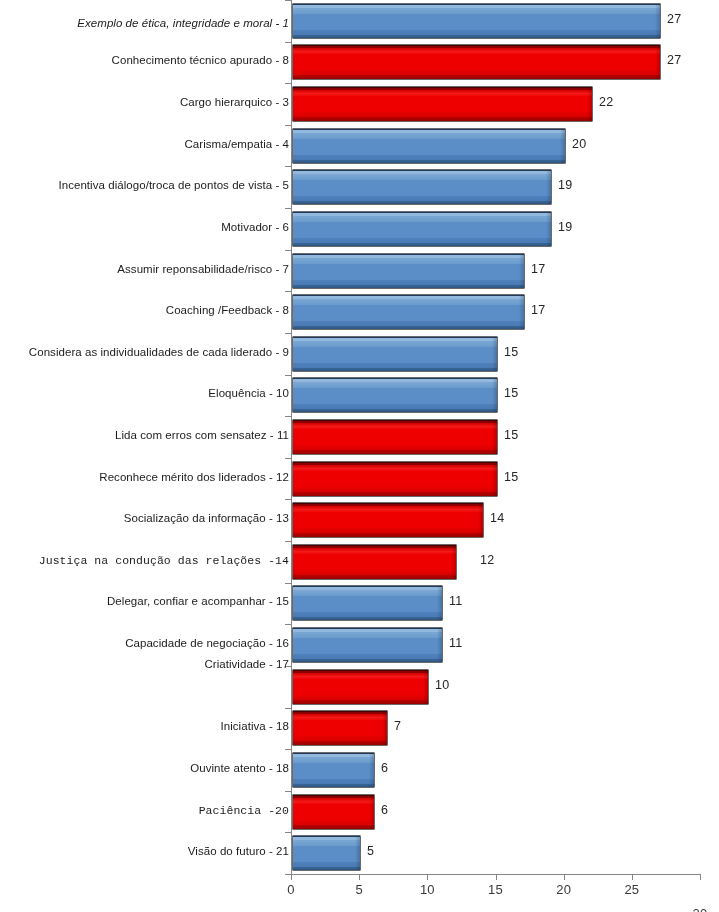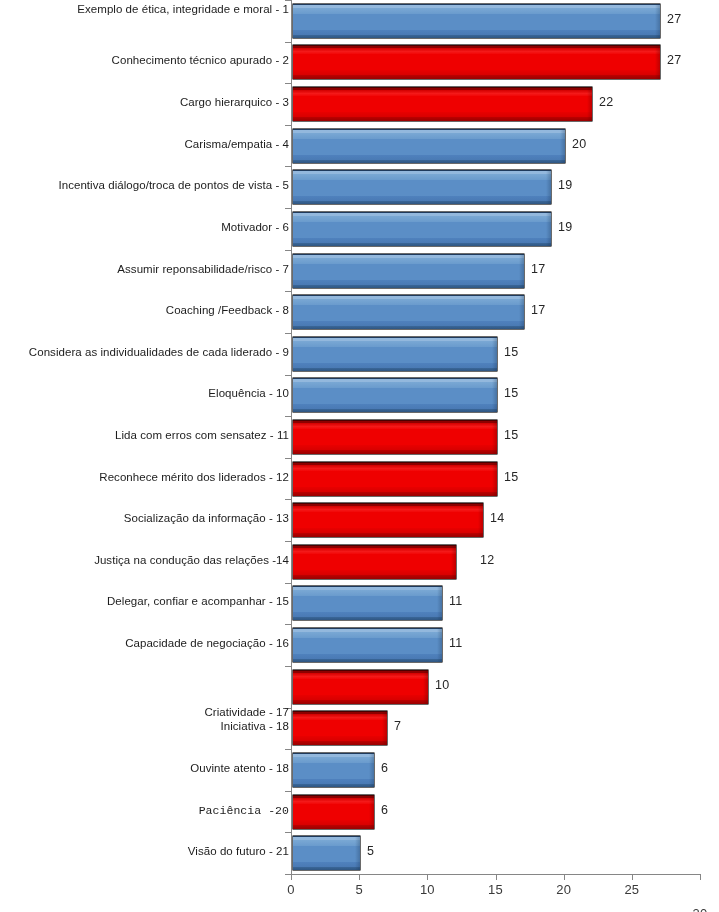--- a/index.html
+++ b/index.html
@@ -193,26 +193,26 @@
       <div class="x-tick-label" style="left: 359.167px;">5</div>
       <div class="x-tick-label" style="left: 427.333px;">10</div>
       <div class="x-tick-label" style="left: 495.5px;">15</div>
       <div class="x-tick-label" style="left: 563.667px;">20</div>
       <div class="x-tick-label" style="left: 631.833px;">25</div>
       <div class="x-tick-label" style="left: 700px; margin-top: 24px;">30</div>
     </div>
 
   <div id="rows">
       <div class="row" style="top: 0px;">
-        <div class="cat-label" style="top: 3px;">Exemplo de ética, integridade e moral - 1</div>
+        <div class="cat-label" style="top: 17px; font-style: italic;">Exemplo de ética, integridade e moral - 1</div>
         <div class="bar blue" title="Exemplo de ética, integridade e moral - 1: 27" style="top: 3px; height: 36px; width: 369px;"></div>
         <div class="value-label" style="left: 667px; top: 12px;">27</div>
       </div>
       <div class="row" style="top: 0px;">
-        <div class="cat-label" style="top: 54px;">Conhecimento técnico apurado - 2</div>
+        <div class="cat-label" style="top: 54px;">Conhecimento técnico apurado - 8</div>
         <div class="bar red" title="Conhecimento técnico apurado - 2: 27" style="top: 44px; height: 36px; width: 369px;"></div>
         <div class="value-label" style="left: 667px; top: 53px;">27</div>
       </div>
       <div class="row" style="top: 0px;">
         <div class="cat-label" style="top: 96px;">Cargo hierarquico - 3</div>
         <div class="bar red" title="Cargo hierarquico - 3: 22" style="top: 86px; height: 36px; width: 301px;"></div>
         <div class="value-label" style="left: 599px; top: 95px;">22</div>
       </div>
       <div class="row" style="top: 0px;">
         <div class="cat-label" style="top: 138px;">Carisma/empatia - 4</div>
@@ -258,36 +258,36 @@
         <div class="cat-label" style="top: 471px;">Reconhece mérito dos liderados - 12</div>
         <div class="bar red" title="Reconhece mérito dos liderados - 12: 15" style="top: 461px; height: 36px; width: 206px;"></div>
         <div class="value-label" style="left: 504px; top: 470px;">15</div>
       </div>
       <div class="row" style="top: 0px;">
         <div class="cat-label" style="top: 512px;">Socialização da informação - 13</div>
         <div class="bar red" title="Socialização da informação - 13: 14" style="top: 502px; height: 36px; width: 192px;"></div>
         <div class="value-label" style="left: 490px; top: 511px;">14</div>
       </div>
       <div class="row" style="top: 0px;">
-        <div class="cat-label" style="top: 554px;">Justiça na condução das relações -14</div>
+        <div class="cat-label" style="top: 554px; font-family: Liberation Mono, monospace;">Justiça na condução das relações -14</div>
         <div class="bar red" title="Justiça na condução das relações -14: 12" style="top: 544px; height: 36px; width: 165px;"></div>
         <div class="value-label" style="left: 463px; top: 553px; margin-left: 17px;">12</div>
       </div>
       <div class="row" style="top: 0px;">
         <div class="cat-label" style="top: 595px;">Delegar, confiar e acompanhar - 15</div>
         <div class="bar blue" title="Delegar, confiar e acompanhar - 15: 11" style="top: 585px; height: 36px; width: 151px;"></div>
         <div class="value-label" style="left: 449px; top: 594px;">11</div>
       </div>
       <div class="row" style="top: 0px;">
         <div class="cat-label" style="top: 637px;">Capacidade de negociação - 16</div>
         <div class="bar blue" title="Capacidade de negociação - 16: 11" style="top: 627px; height: 36px; width: 151px;"></div>
         <div class="value-label" style="left: 449px; top: 636px;">11</div>
       </div>
       <div class="row" style="top: 0px;">
-        <div class="cat-label" style="top: 706px;">Criatividade - 17</div>
+        <div class="cat-label" style="top: 658px;">Criatividade - 17</div>
         <div class="bar red" title="Criatividade - 17: 10" style="top: 669px; height: 36px; width: 137px;"></div>
         <div class="value-label" style="left: 435px; top: 678px;">10</div>
       </div>
       <div class="row" style="top: 0px;">
         <div class="cat-label" style="top: 720px;">Iniciativa - 18</div>
         <div class="bar red" title="Iniciativa - 18: 7" style="top: 710px; height: 36px; width: 96px;"></div>
         <div class="value-label" style="left: 394px; top: 719px;">7</div>
       </div>
       <div class="row" style="top: 0px;">
         <div class="cat-label" style="top: 762px;">Ouvinte atento - 18</div>

